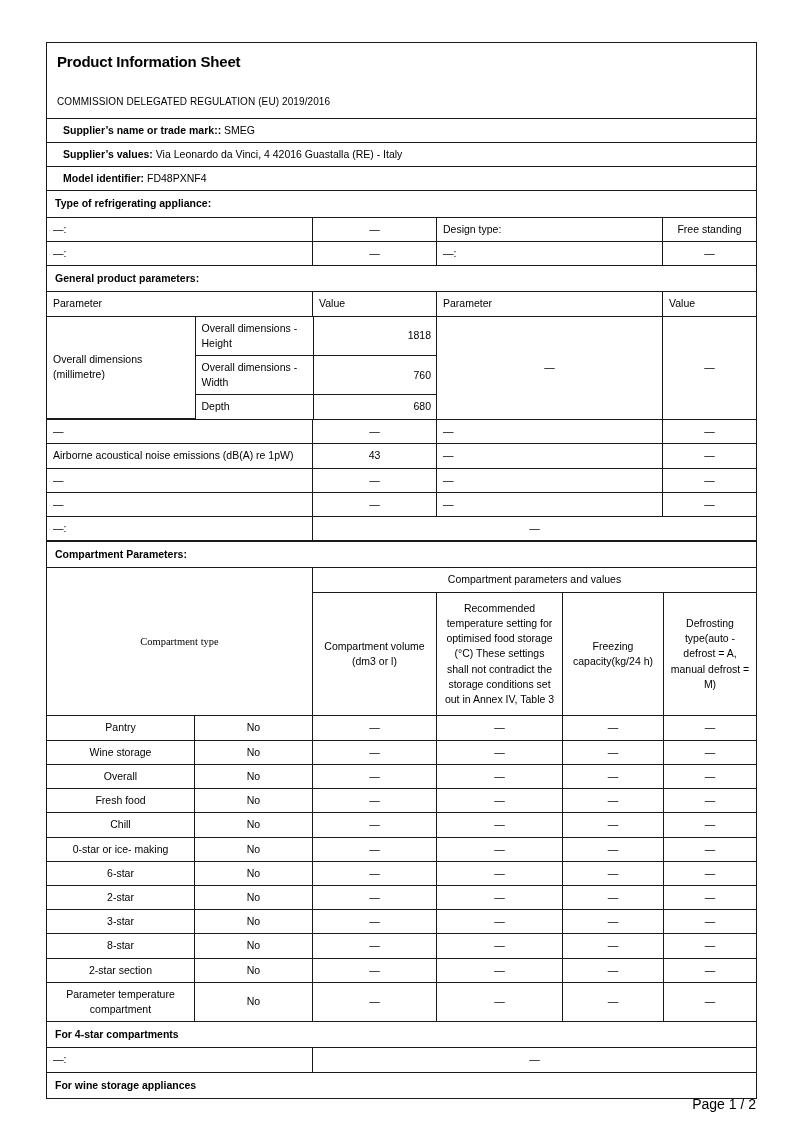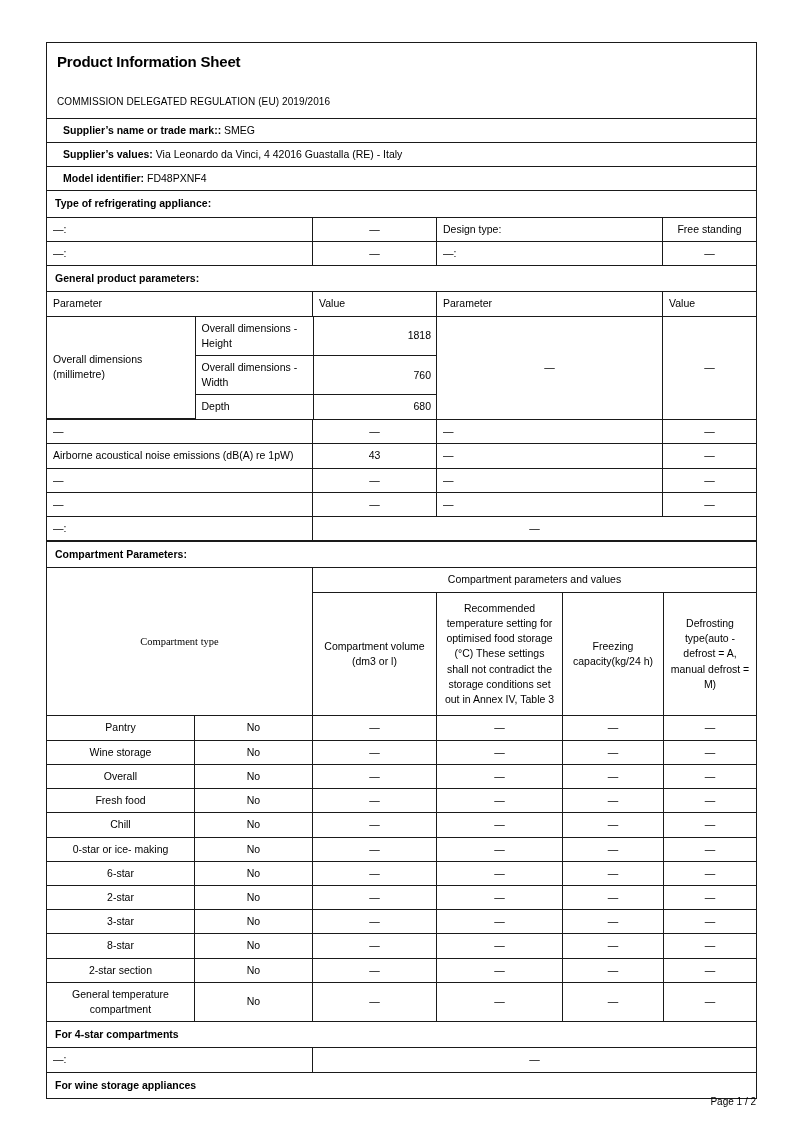--- a/index.html
+++ b/index.html
@@ -103,21 +103,21 @@
   .nested tr:last-child td { border-bottom: none; }
 
   td.nest-wrap { padding: 0 !important; border: 1px solid #1a1a1a; }
 
   .footer {
     position: absolute;
     left: 46px;
     top: 1096px;
     width: 710px;
     text-align: right;
-    font-size: 10px;
+    font-size: 14px;
   }
 </style>
 </head>
 <body>
 
 <div class="page">
 
   <table class="doc">
     <colgroup>
       <col style="width:266px">
@@ -351,21 +351,21 @@
       </tr>
       <tr class="row-h">
         <td class="c">2-star section</td>
         <td class="c">No</td>
         <td class="c">—</td>
         <td class="c">—</td>
         <td class="c">—</td>
         <td class="c">—</td>
       </tr>
       <tr class="row-h2">
-        <td class="c">General temperature compartment</td>
+        <td class="c">Parameter temperature compartment</td>
         <td class="c">No</td>
         <td class="c">—</td>
         <td class="c">—</td>
         <td class="c">—</td>
         <td class="c">—</td>
       </tr>
 
       <tr>
         <td colspan="6" class="section-label">For 4-star compartments</td>
       </tr>

